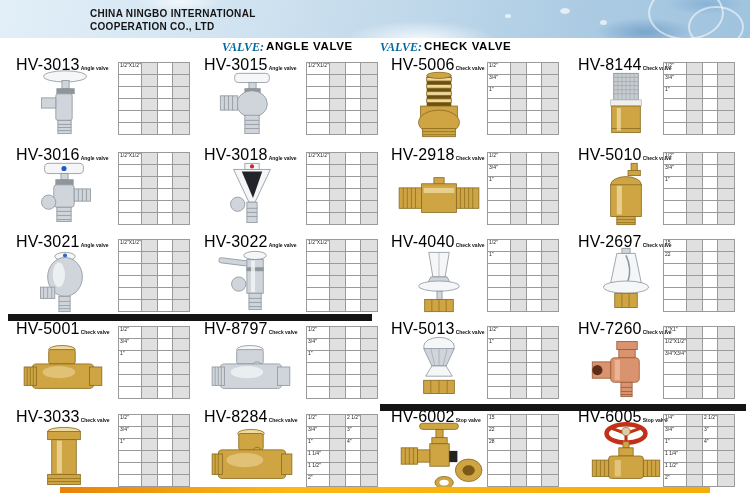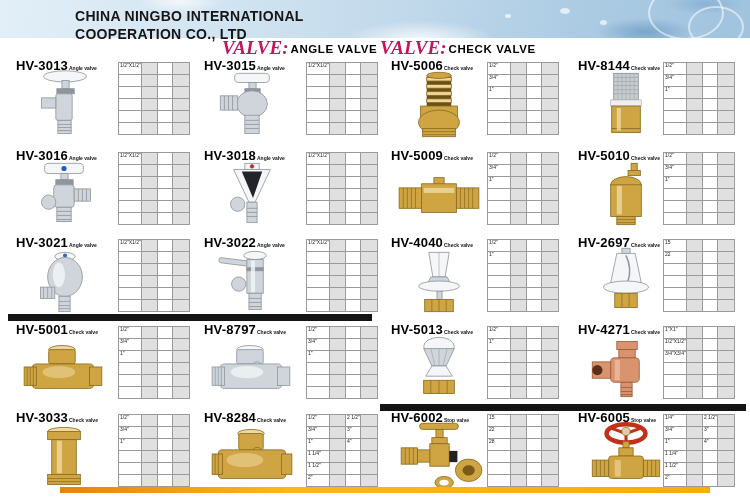--- a/index.html
+++ b/index.html
@@ -13,33 +13,33 @@
       radial-gradient(100px 26px at 420px 40px, rgba(255,255,255,.85), transparent 75%),
       radial-gradient(60px 16px at 180px 2px, rgba(255,255,255,.7), transparent 70%),
       linear-gradient(100deg,#e2eff8 0%,#d2e4f1 30%,#c0d8ea 55%,#abcbe3 78%,#a0c3de 100%);}
   .ring{position:absolute;border:2px solid rgba(255,255,255,.55);border-radius:50%;}
   .ring.r1{left:648px;top:-14px;width:72px;height:50px;}
   .ring.r2{left:688px;top:6px;width:52px;height:38px;}
   .dot{position:absolute;border-radius:50%;background:rgba(255,255,255,.65);}
   .dot.d1{left:560px;top:8px;width:10px;height:6px;}
   .dot.d2{left:600px;top:20px;width:7px;height:5px;}
   .dot.d3{left:505px;top:14px;width:6px;height:4px;}
-  .company{position:absolute;left:75px;top:8px;font-size:14px;font-weight:bold;color:#151515;
+  .company{position:absolute;left:90px;top:8px;font-size:10px;font-weight:bold;color:#151515;
     line-height:1.25;letter-spacing:.3px;white-space:pre-line;}
   
   .sectitle{position:absolute;top:37px;white-space:nowrap;}
   .sectitle .vp{font-family:"Liberation Serif",serif;font-style:italic;font-weight:bold;
-    font-size:19px;color:#be185d;margin-top:23px;}
+    font-size:12px;color:#0369a1;margin-top:23px;}
   .sectitle .vn{font-size:11.5px;font-weight:bold;letter-spacing:.6px;color:#000;
     margin-left:2px;vertical-align:1px;}
   .st-angle{left:222px;} .st-check{left:380px;}
   
   .cell{position:absolute;width:184px;height:88px;}
   .titleline{position:absolute;left:8px;top:0;white-space:nowrap;}
-  .model{font-size:13px;font-weight:bold;color:#000;letter-spacing:.2px;}
+  .model{font-size:16px;font-weight:normal;color:#000;letter-spacing:.2px;}
   .ptype{font-size:5px;font-weight:bold;color:#111;margin-left:1px;}
   .art{position:absolute;left:10px;top:11px;width:92px;height:74px;}
   .sizetable{position:absolute;top:6px;border-collapse:collapse;}
   .sizetable td{border:1px solid #9a9a9a;height:11px;padding:0 0 0 1px;
     font-size:5px;line-height:1.1;color:#222;vertical-align:top;text-align:left;}
   .sizetable td.w1{width:21px}.sizetable td.w2{width:14px}
   .sizetable td.w3{width:13px}.sizetable td.w4{width:15px}
   .sizetable td.shade{background:#e0e0e0;}
   
   .bar{position:absolute;}
@@ -394,21 +394,21 @@
             <td class="w1"></td>
             <td class="w2 shade"></td>
             <td class="w3"></td>
             <td class="w4 shade"></td>
           </tr>
         </tbody>
       </table>
   </div>
     <div class="cell" style="left: 383px; top: 146px;">
     <div class="titleline">
-      <span class="model">HV-5009</span><span class="ptype">Check valve</span>
+      <span class="model">HV-2918</span><span class="ptype">Check valve</span>
     </div>
     <div class="art"><svg viewBox="0 0 90 72" width="92" height="74" xmlns="http://www.w3.org/2000/svg">
           <rect x="6" y="30" width="22" height="20" rx="0" fill="#cfa544" stroke="#8a6a1e" stroke-width=".8"></rect>
           <path d="M10 30v20M14 30v20M18 30v20M22 30v20" stroke="#8a6a1e" stroke-width="0.7" fill="none"></path>
           <rect x="40" y="20" width="10" height="7" rx="0" fill="#cfa544" stroke="#8a6a1e" stroke-width=".8"></rect>
           <rect x="28" y="26" width="34" height="28" rx="0" fill="#cfa544" stroke="#8a6a1e" stroke-width=".8"></rect>
           <rect x="62" y="30" width="22" height="20" rx="0" fill="#cfa544" stroke="#8a6a1e" stroke-width=".8"></rect>
           <path d="M66 30v20M70 30v20M74 30v20M78 30v20" stroke="#8a6a1e" stroke-width="0.7" fill="none"></path>
           <rect x="30" y="30" width="30" height="5" fill="#eed9a0" opacity=".8"></rect>
         </svg></div>
@@ -881,21 +881,21 @@
             <td class="w1"></td>
             <td class="w2 shade"></td>
             <td class="w3"></td>
             <td class="w4 shade"></td>
           </tr>
         </tbody>
       </table>
   </div>
     <div class="cell" style="left: 570px; top: 320px;">
     <div class="titleline">
-      <span class="model">HV-4271</span><span class="ptype">Check valve</span>
+      <span class="model">HV-7260</span><span class="ptype">Check valve</span>
     </div>
     <div class="art"><svg viewBox="0 0 90 72" width="92" height="74" xmlns="http://www.w3.org/2000/svg">
           <rect x="36" y="10" width="20" height="8" rx="0" fill="#d9936e" stroke="#9e5a36" stroke-width=".8"></rect>
           <rect x="38" y="18" width="16" height="8" rx="0" fill="#d9936e" stroke="#9e5a36" stroke-width=".8"></rect>
           <rect x="30" y="26" width="28" height="24" rx="4" fill="#d9936e" stroke="#9e5a36" stroke-width=".8"></rect>
           <rect x="12" y="30" width="18" height="16" rx="0" fill="#d9936e" stroke="#9e5a36" stroke-width=".8"></rect>
           <circle cx="17" cy="38" r="5" fill="#5a2e18"></circle>
           <rect x="40" y="50" width="11" height="14" rx="0" fill="#d9936e" stroke="#9e5a36" stroke-width=".8"></rect>
           <path d="M40 55h11M40 59h11M40 62h11" stroke="#9e5a36" stroke-width="0.8" fill="none"></path>
           <rect x="34" y="28" width="5" height="20" fill="#f0c3a6" opacity=".7"></rect>

